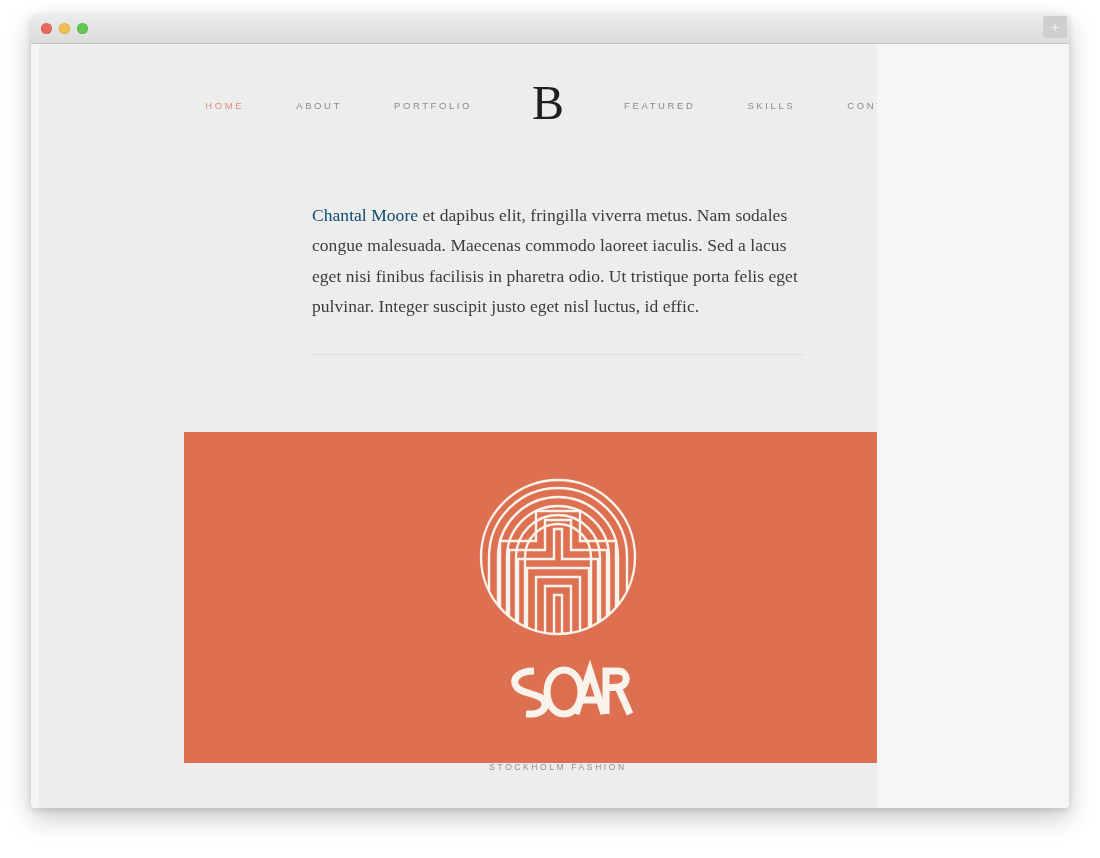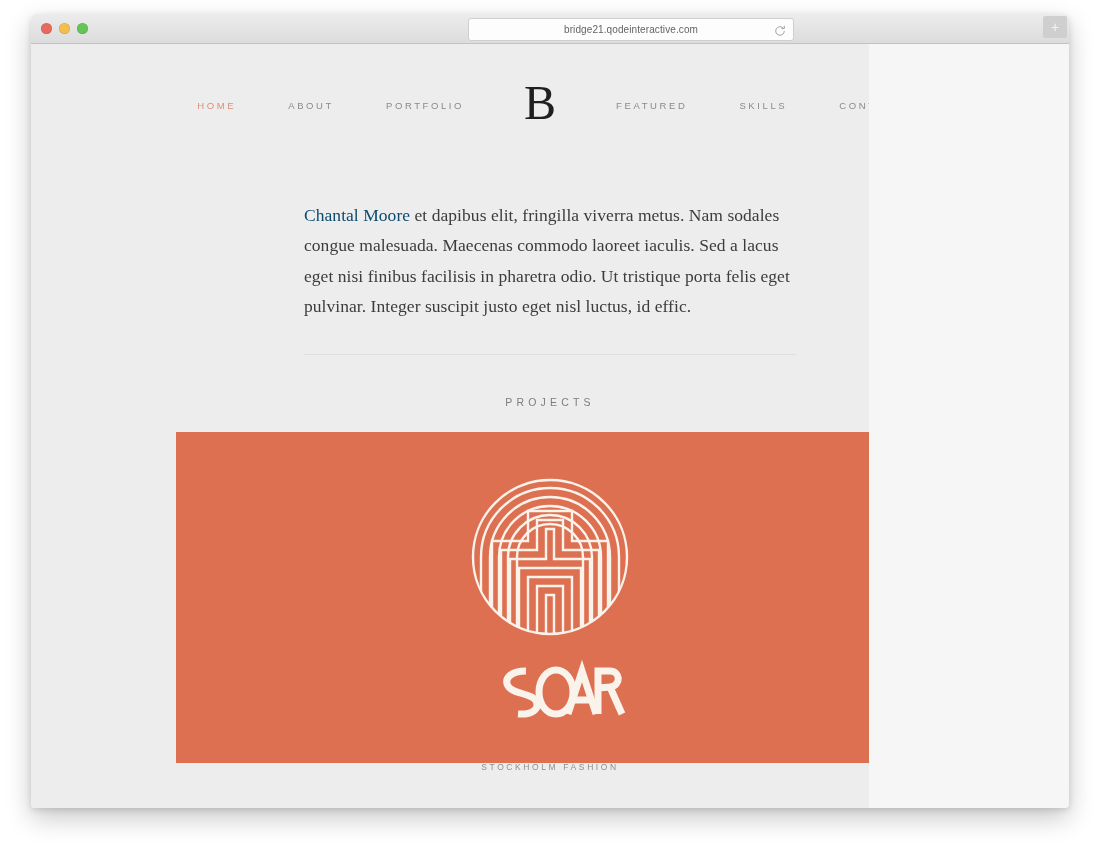--- a/index.html
+++ b/index.html
@@ -94,20 +94,21 @@
     font-weight: 300;
   }
 
   
   #viewport {
     position: relative;
     width: 838px;
     height: 764px;
     background: #eeeded;
     overflow: hidden;
+    margin-left: 8px;
   }
 
   
   #site-nav {
     position: absolute;
     top: 0;
     left: 0;
     width: 1038px;
     height: 122px;
     display: flex;
@@ -217,29 +218,20 @@
 
 <div id="browser-window">
 
   <div id="titlebar">
     <div id="traffic-lights">
       <span class="tl tl-red"></span>
       <span class="tl tl-yellow"></span>
       <span class="tl tl-green"></span>
     </div>
 
-    <div id="url-bar">
-      <span id="url-text">bridge21.qodeinteractive.com</span>
-      <span id="reload-icon">
-        <svg viewBox="0 0 14 14" width="12" height="12" fill="none" stroke="currentColor" stroke-width="1.1">
-          <path d="M12 7a5 5 0 1 1-1.5-3.6"></path>
-          <path d="M12 1.4V4.2H9.2" stroke-linecap="round" stroke-linejoin="round"></path>
-        </svg>
-      </span>
-    </div>
 
     <div id="new-tab-button">+</div>
   </div>
 
   <div id="viewport">
 
     <nav id="site-nav">
       <div class="nav-list">
         <span class="nav-item active">HOME</span>
         <span class="nav-item">ABOUT</span>
@@ -250,21 +242,20 @@
         <span class="nav-item">CONTACT</span>
       </div>
     </nav>
 
     <div id="intro-block">
       <p id="intro-text"><span id="intro-name">Chantal Moore</span><span id="intro-body"> et dapibus elit, fringilla viverra metus. Nam sodales congue malesuada. Maecenas commodo laoreet iaculis. Sed a lacus eget nisi finibus facilisis in pharetra odio. Ut tristique porta felis eget pulvinar. Integer suscipit justo eget nisl luctus, id effic.</span></p>
     </div>
 
     <div id="intro-divider"></div>
 
-    <div id="projects-heading">PROJECTS</div>
 
     <div id="project-tile">
       <svg id="soar-mark" viewBox="0 0 160 242" fill="none">
         <defs>
           <clipPath id="circClip">
             <circle cx="80" cy="80" r="77"></circle>
           </clipPath>
         </defs>
         <g stroke="#faf3ec" stroke-width="2.4" fill="none">
           <circle cx="80" cy="80" r="77"></circle>

